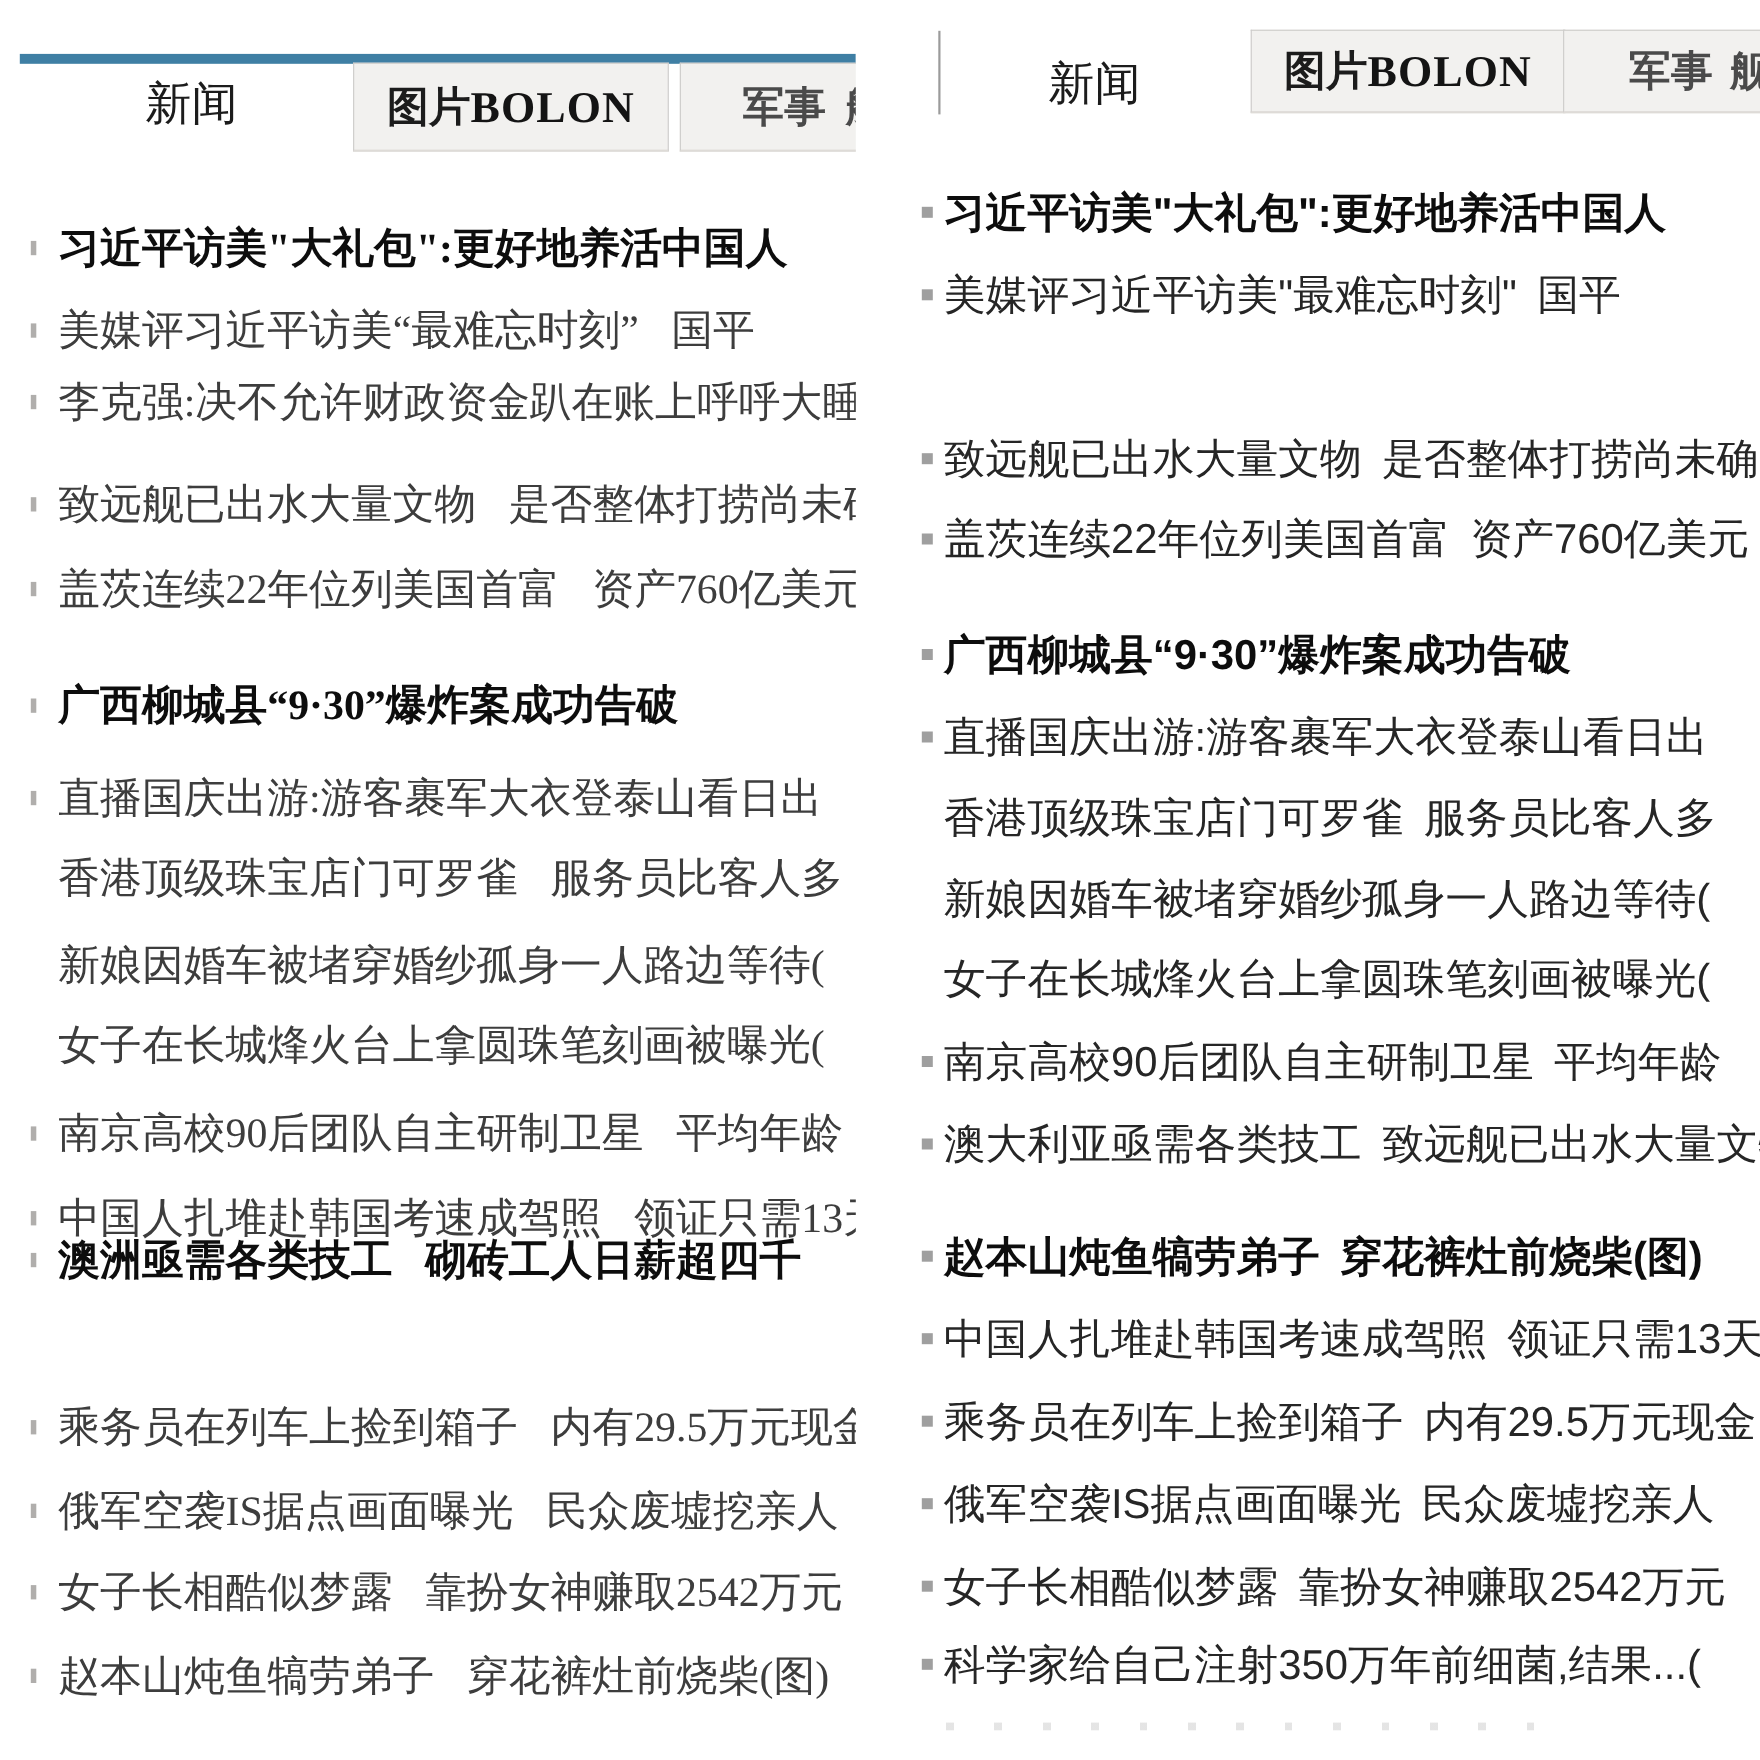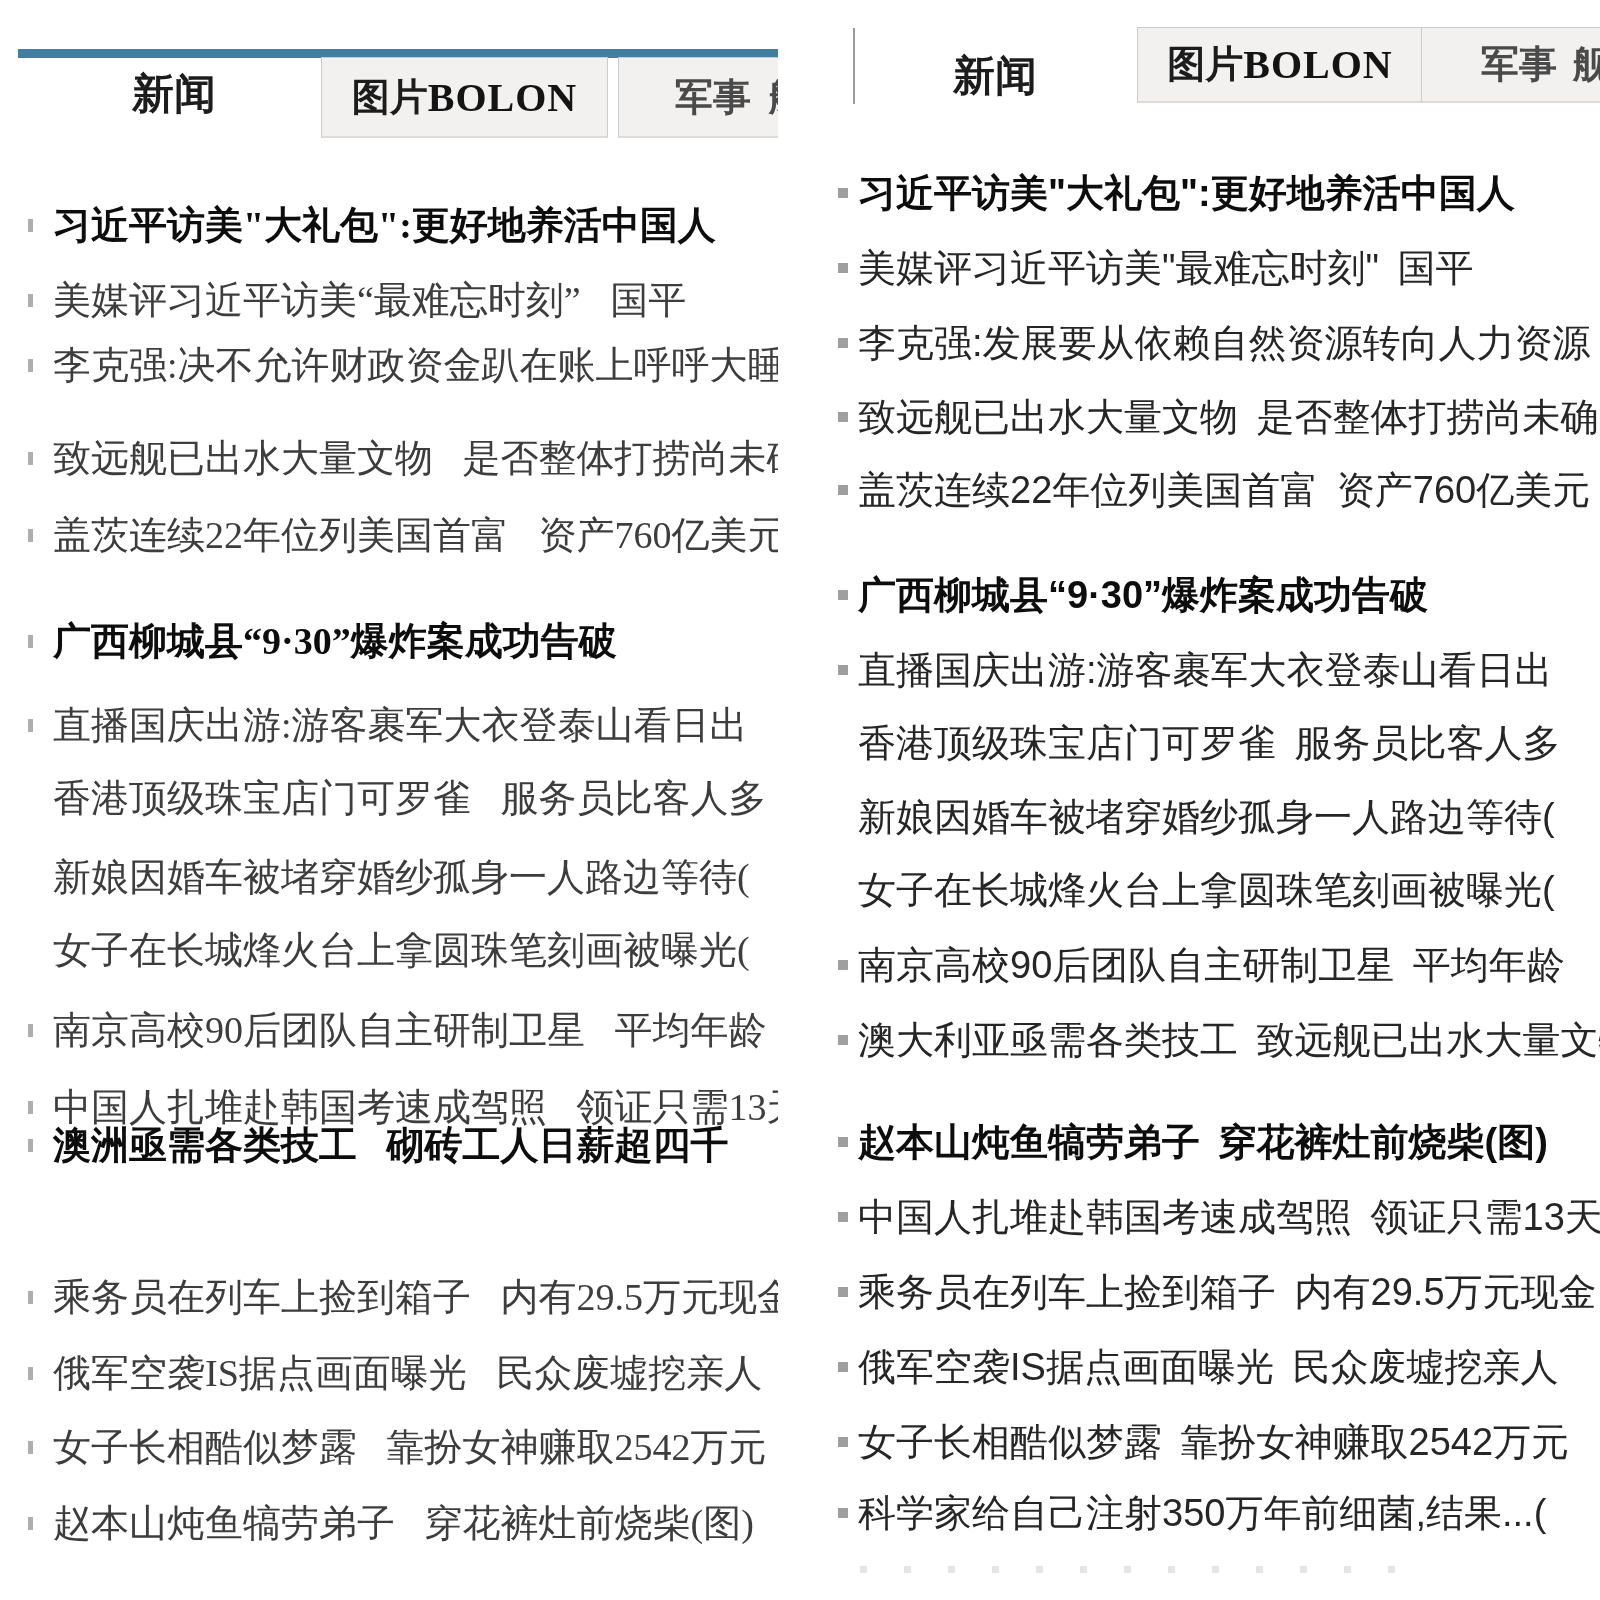--- a/index.html
+++ b/index.html
@@ -11,21 +11,21 @@
   #left-panel{left:0;width:778px;}
   #right-panel{left:800px;width:800px;}
 
   
   .blue-bar{position:absolute;left:18px;top:49px;width:760px;height:9px;background:#3f7fa4;}
   .tabbox{position:absolute;background:#f2f1ef;border:1px solid #cccbc9;border-bottom:2px solid #dedbd7;
           display:flex;align-items:center;justify-content:center;white-space:nowrap;overflow:hidden;}
   .tablabel{font-weight:bold;color:#1c1c1c;}
   #left-panel .tablabel{font-family:"Liberation Serif","DejaVu Serif",serif;}
   .bolon{font-family:"Liberation Serif","DejaVu Serif",serif;font-weight:bold;letter-spacing:1px;}
-  .news-tab{position:absolute;font-weight:bold;color:#1c1c1c;white-space:nowrap;}
+  .news-tab{position:absolute;font-weight:normal;color:#1c1c1c;white-space:nowrap;}
   #left-panel .news-tab{left:132px;top:66px;font-size:42px;font-family:"Liberation Serif","DejaVu Serif",serif;}
   #right-panel .news-tab{left:153px;top:48px;font-size:42px;}
   .mil-label{color:#4a4a4a;}
   .frame-divider{position:absolute;left:53px;top:28px;width:2px;height:76px;background:#9b9b9b;}
 
   
   .row{position:absolute;height:54px;display:flex;align-items:center;white-space:nowrap;}
   #left-panel .row{left:28px;font-family:"Liberation Serif","DejaVu Serif",serif;
                    font-size:38px;color:#3d3d3d;word-spacing:20px;}
   #right-panel .row{left:38px;font-size:38px;color:#262626;word-spacing:8px;}
@@ -137,24 +137,20 @@
   </div>
 
   <div class="row b" style="top:166px">
       <span class="bt"></span>
       <span class="tx">习近平访美"大礼包":更好地养活中国人</span>
     </div>
   <div class="row" style="top:241px">
       <span class="bt"></span>
       <span class="tx">美媒评习近平访美"最难忘时刻" 国平</span>
     </div>
-  <div class="row" style="top:316px">
-      <span class="bt"></span>
-      <span class="tx">李克强:发展要从依赖自然资源转向人力资源</span>
-    </div>
   <div class="row" style="top:390px">
       <span class="bt"></span>
       <span class="tx">致远舰已出水大量文物 是否整体打捞尚未确</span>
     </div>
   <div class="row" style="top:463px">
       <span class="bt"></span>
       <span class="tx">盖茨连续22年位列美国首富 资产760亿美元</span>
     </div>
   <div class="row b" style="top:568px">
       <span class="bt"></span>

